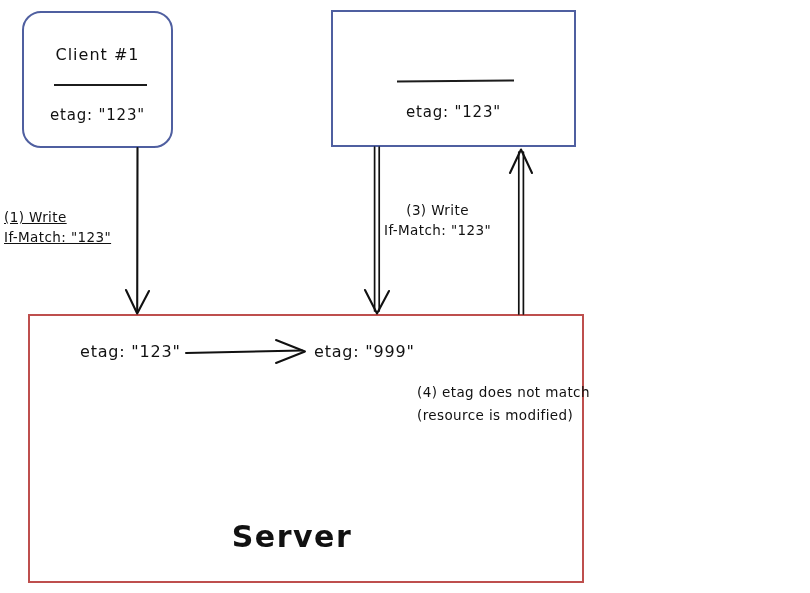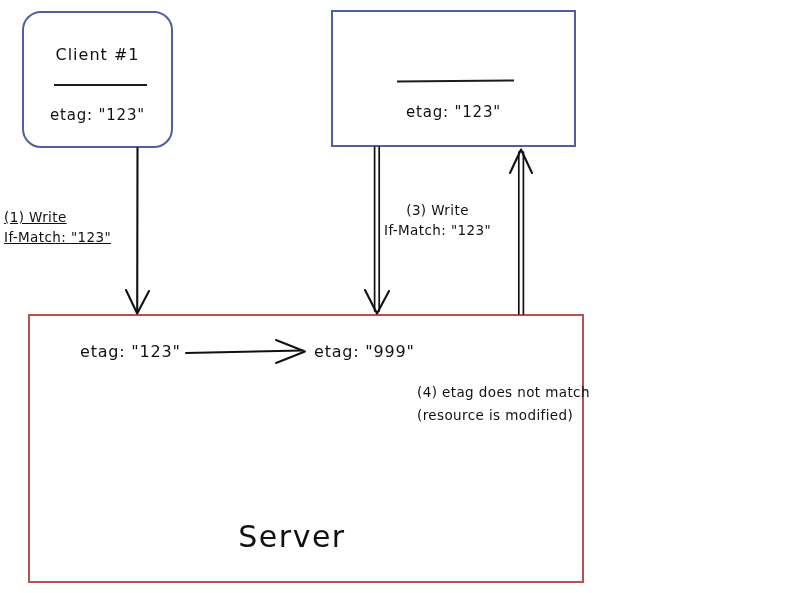--- a/index.html
+++ b/index.html
@@ -88,20 +88,21 @@
 
   #note2 { left: 95px;  top: 381px; line-height: 1.72; }
   #note4 { left: 381px; top: 381px; line-height: 1.72; margin-left: 36px; }
 
   #server-label {
     left: 0; top: 515px;
     width: 584px;
     text-align: center;
     font-size: 30px;
     letter-spacing: 1.5px;
+    font-weight: bold;
   }
 
   
   #arrows {
     position: absolute;
     left: 0; top: 0;
     width: 810px; height: 593px;
     pointer-events: none;
   }
 </style>

